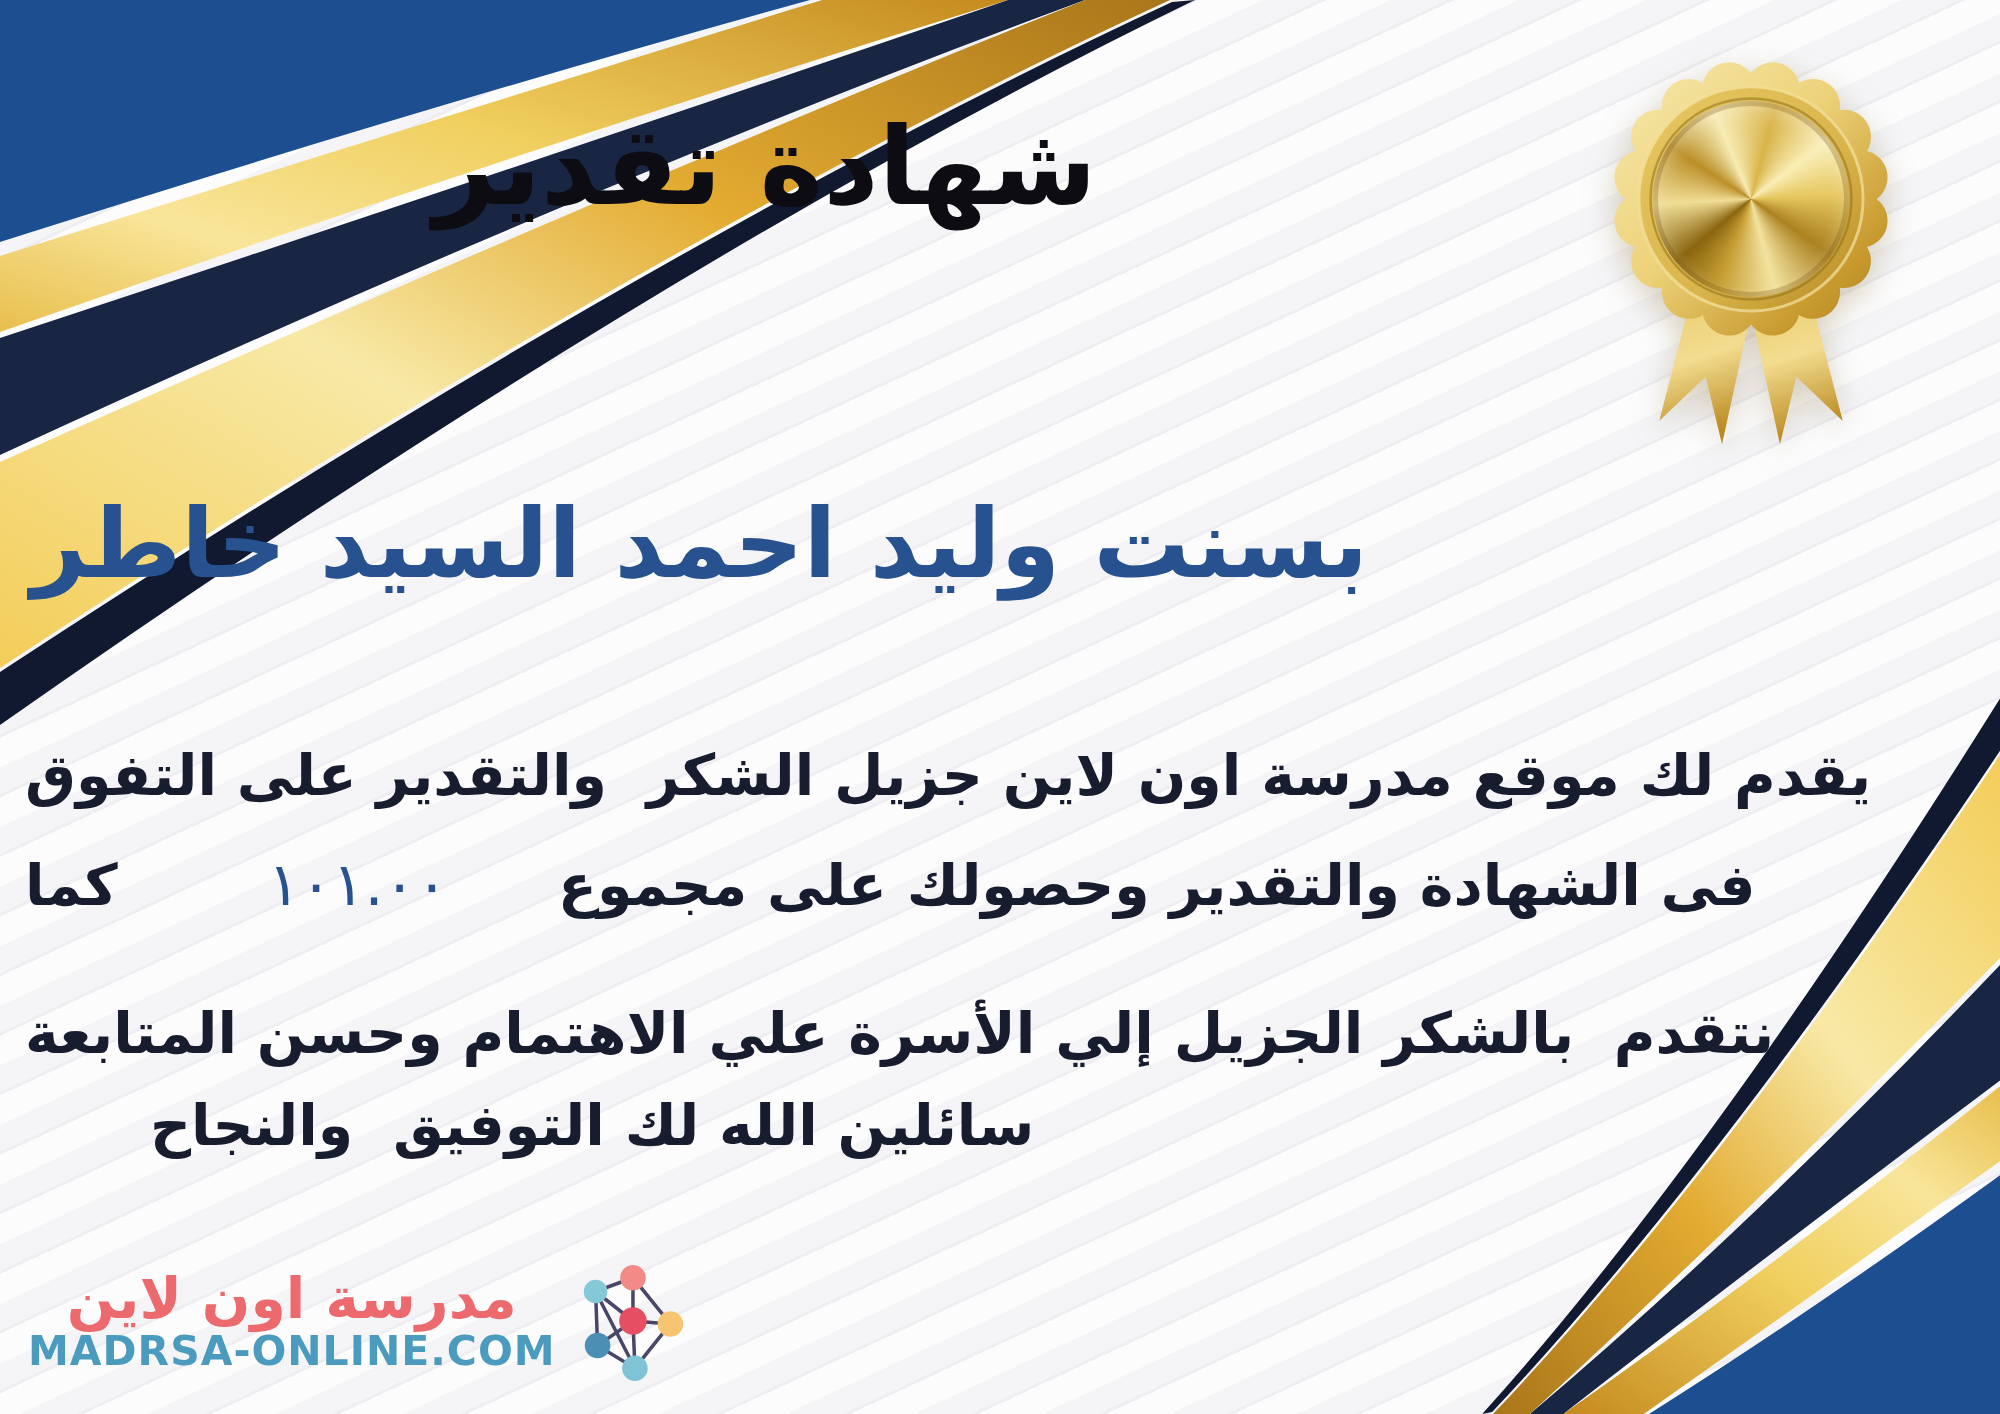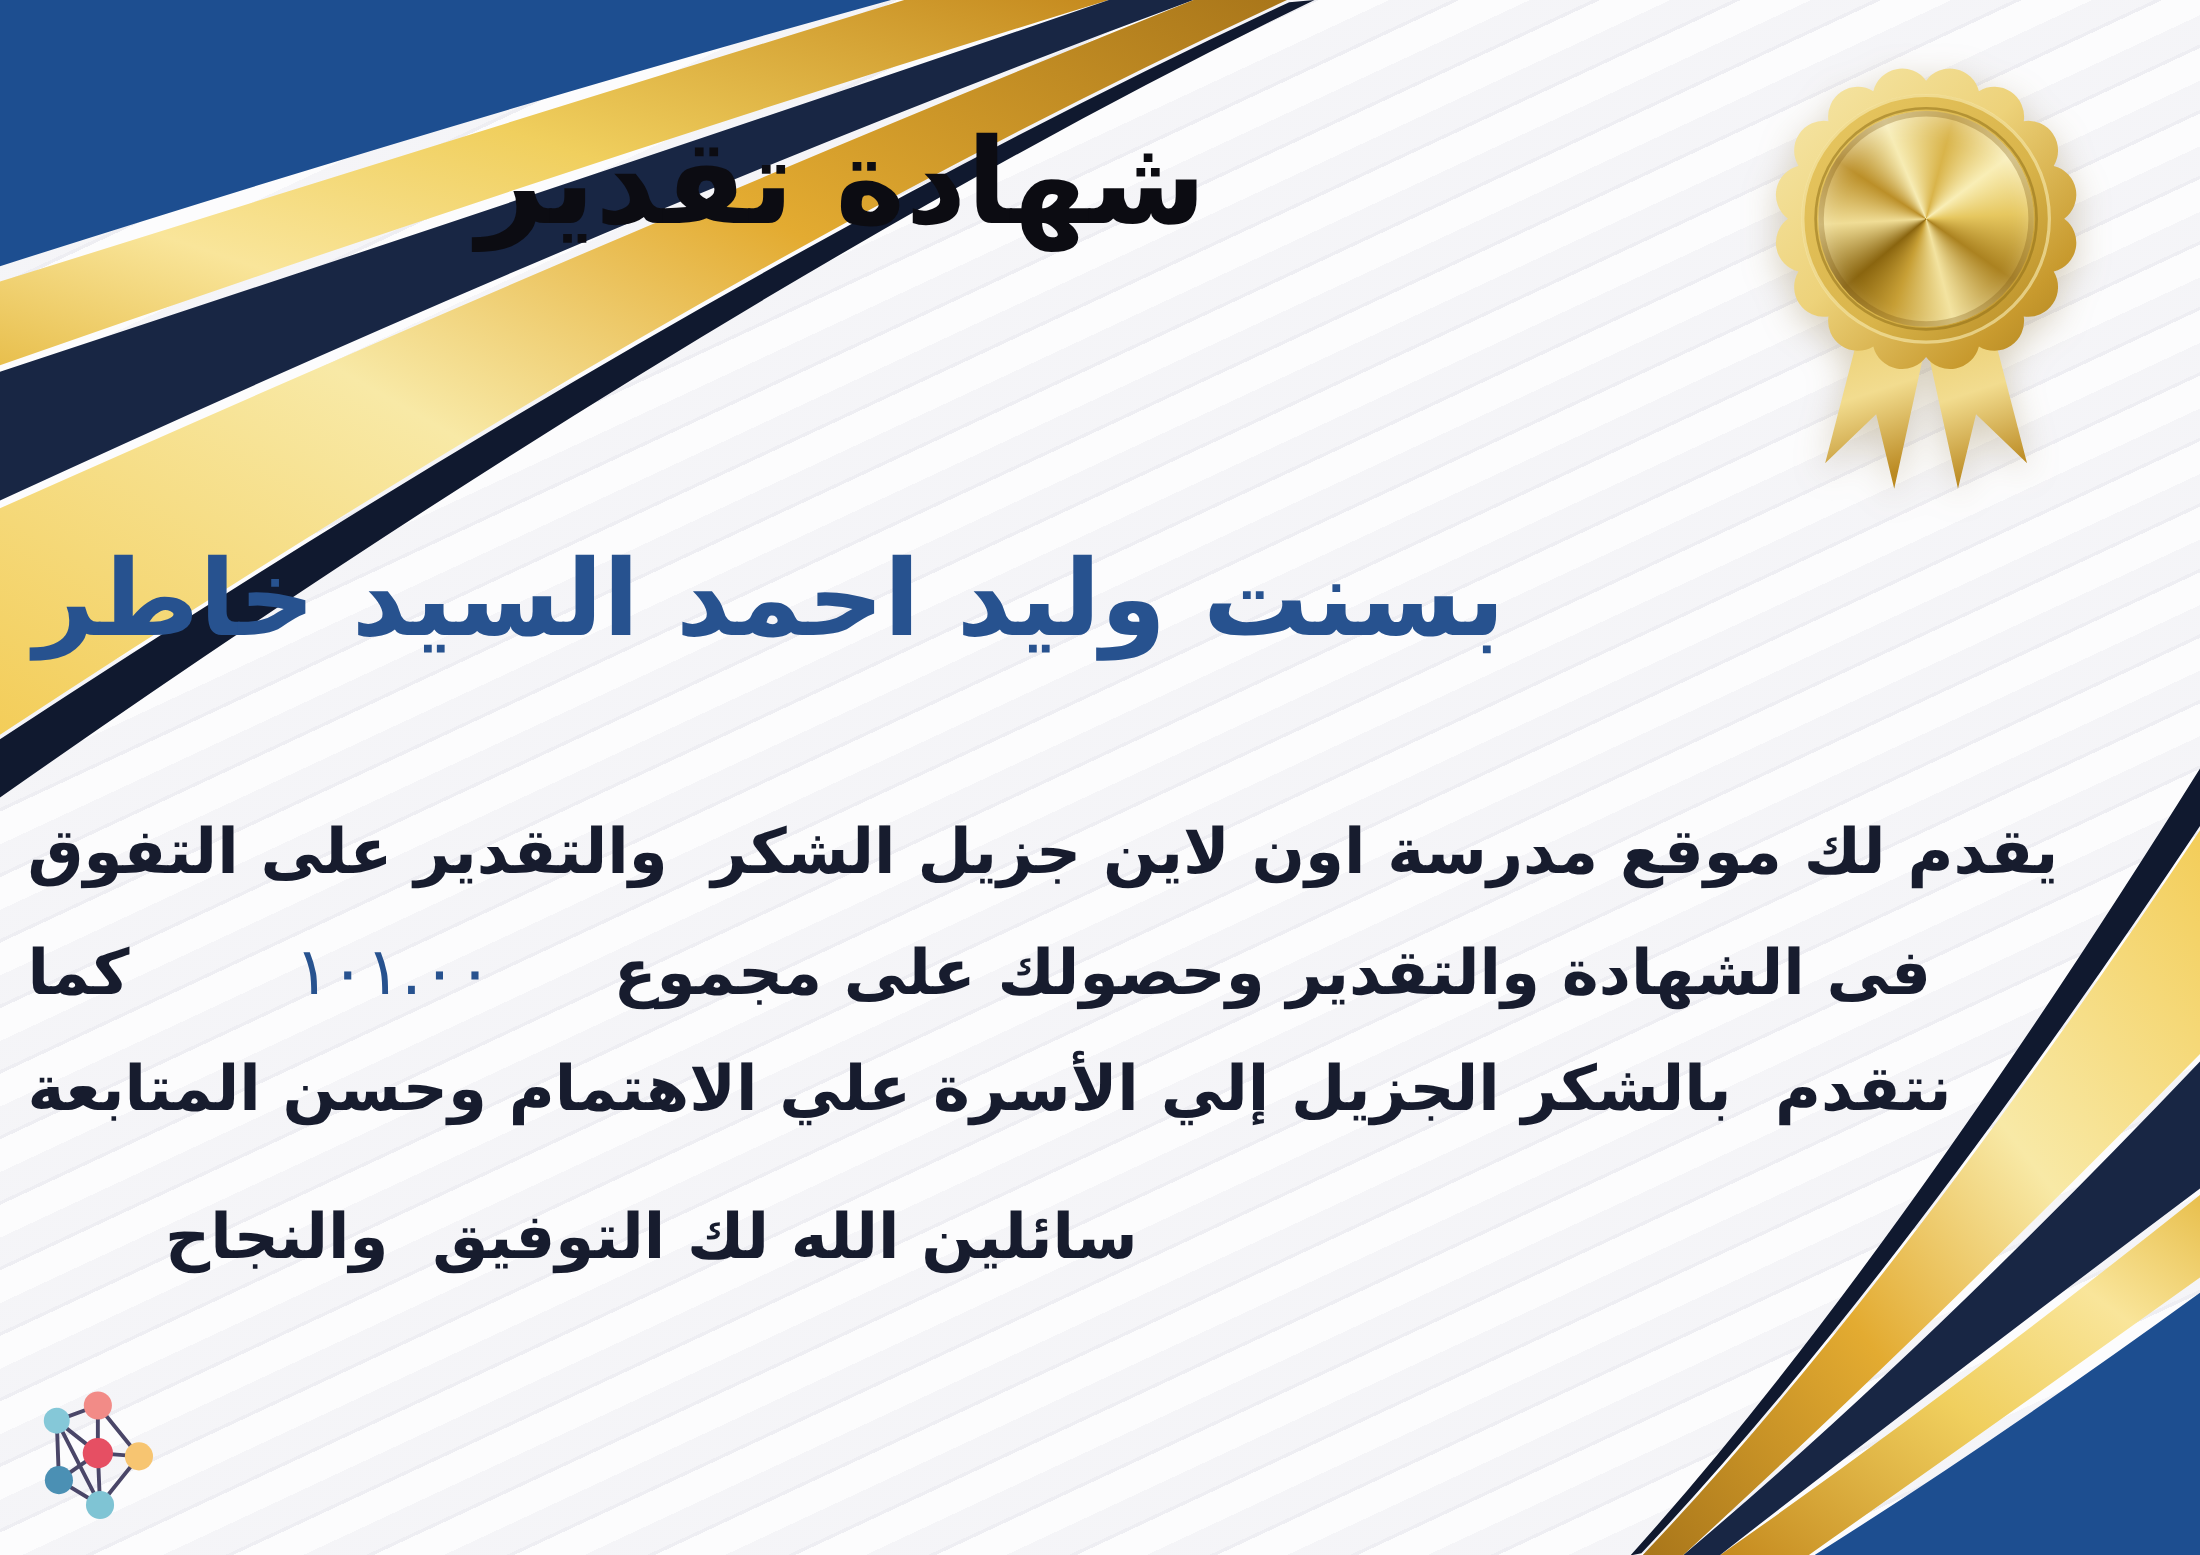--- a/index.html
+++ b/index.html
@@ -42,21 +42,21 @@
     text-align:left;font-size:96px;font-weight:bold;
     color:var(--royal-text);
   }
   .line{
     position:absolute;left:25px;width:1950px;margin:0;
     text-align:left;font-size:57px;font-weight:bold;
     color:var(--ink-body);white-space:pre-wrap;
   }
   .l1{top:742px;}
   .l2{top:849px;}
-  .l3{top:957px;}
+  .l3{top:1000px;}
   .closing{top:1092px;left:150px;width:1700px;}
   .score{
     color:var(--royal-text);font-size:60px;font-weight:normal;
     margin-left:150px;margin-right:110px;
   }
 
   
   .logo{position:absolute;left:28px;top:1252px;display:flex;align-items:center;gap:16px;}
   .logo-text{display:flex;flex-direction:column;align-items:center;gap:2px;min-width:420px;}
   .logo-ar{font-size:57px;font-weight:bold;color:var(--logo-coral);line-height:1.05;}
@@ -154,20 +154,24 @@
 
   <p class="line l1" dir="rtl">يقدم لك موقع مدرسة اون لاين جزيل الشكر  والتقدير على التفوق</p>
 
   <p class="line l2" dir="rtl"><span>فى الشهادة والتقدير وحصولك على مجموع</span><span class="score">١٠١.٠٠</span><span>كما</span></p>
 
   <p class="line l3" dir="rtl">نتقدم  بالشكر الجزيل إلي الأسرة علي الاهتمام وحسن المتابعة</p>
 
   <p class="line closing" dir="rtl">سائلين الله لك التوفيق  والنجاح</p>
 
   <div class="logo">
+    <div class="logo-text">
+      <div class="logo-ar" dir="rtl">مدرسة اون لاين</div>
+      <div class="logo-domain">MADRSA-ONLINE.COM</div>
+    </div>
     <svg class="logo-icon" viewBox="0 0 120 140" aria-hidden="true">
       <g stroke="#4a4668" stroke-width="3.6" stroke-linecap="round">
         <line x1="62" y1="26" x2="24" y2="40"></line>
         <line x1="62" y1="26" x2="62" y2="70"></line>
         <line x1="62" y1="26" x2="100" y2="73"></line>
         <line x1="24" y1="40" x2="62" y2="70"></line>
         <line x1="24" y1="40" x2="26" y2="95"></line>
         <line x1="24" y1="40" x2="64" y2="118"></line>
         <line x1="62" y1="70" x2="100" y2="73"></line>
         <line x1="62" y1="70" x2="26" y2="95"></line>

